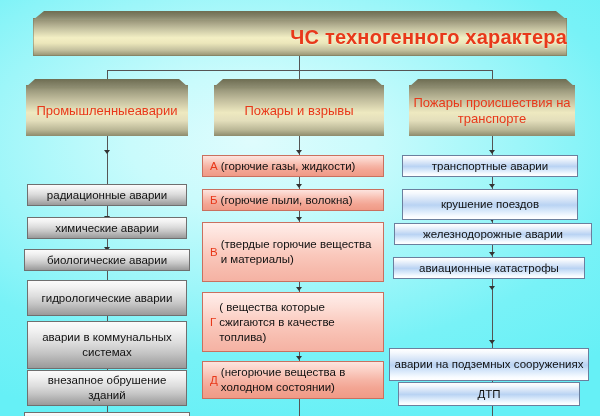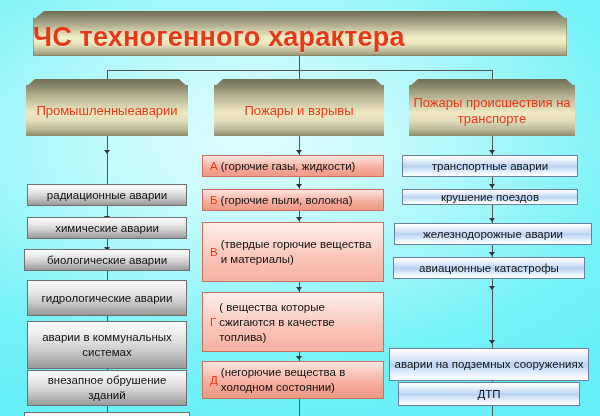--- a/index.html
+++ b/index.html
@@ -70,23 +70,23 @@
     background: linear-gradient(to bottom, #6e6d52 0%, #85846a 60%, #9b9a7e 100%);
     clip-path: polygon(11px 0, calc(100% - 11px) 0, 100% 100%, 0 100%);
   }
   #title-text {
     position: absolute;
     left: 0;
     top: 8px;
     width: 100%;
     height: 37px;
     line-height: 37px;
-    text-align: left;
+    text-align: right;
     color: #e8381a;
-    font-size: 27px;
+    font-size: 20px;
     font-weight: bold;
     letter-spacing: 0.2px;
     white-space: nowrap;
     text-shadow: 0 1px 0 rgba(255,255,255,0.35);
   }
 
   
   .cat-head {
     position: absolute;
     height: 57px;
@@ -304,21 +304,21 @@
     <span class="letter">Г</span>
     <span>( вещества которые сжигаются в качестве топлива)</span>
   </div>
 
   <div class="item pink lefty" style="left:202px; top:361px; width:182px; height:38px;">
     <span class="letter">Д</span>
     <span>(негорючие вещества в холодном состоянии)</span>
   </div>
 
   <div class="item blue" style="left:402px; top:155px; width:176px; height:22px;">транспортные аварии</div>
-  <div class="item blue" style="left:402px; top:189px; width:176px; height:16px;">крушение поездов</div>
+  <div class="item blue" style="left:402px; top:189px; width:176px; height:31px;">крушение поездов</div>
   <div class="item blue" style="left:394px; top:223px; width:198px; height:22px;">железнодорожные аварии</div>
   <div class="item blue" style="left:393px; top:257px; width:192px; height:22px;">авиационные катастрофы</div>
   <div class="item blue" style="left:389px; top:348px; width:200px; height:33px;">аварии на подземных сооружениях</div>
   <div class="item blue" style="left:398px; top:382px; width:182px; height:24px;">ДТП</div>
 
   <div id="watermark">
     <div class="wm-icon">
       <span class="b b1"></span>
         <span class="b b2"></span>
         <span class="b b3"></span>

